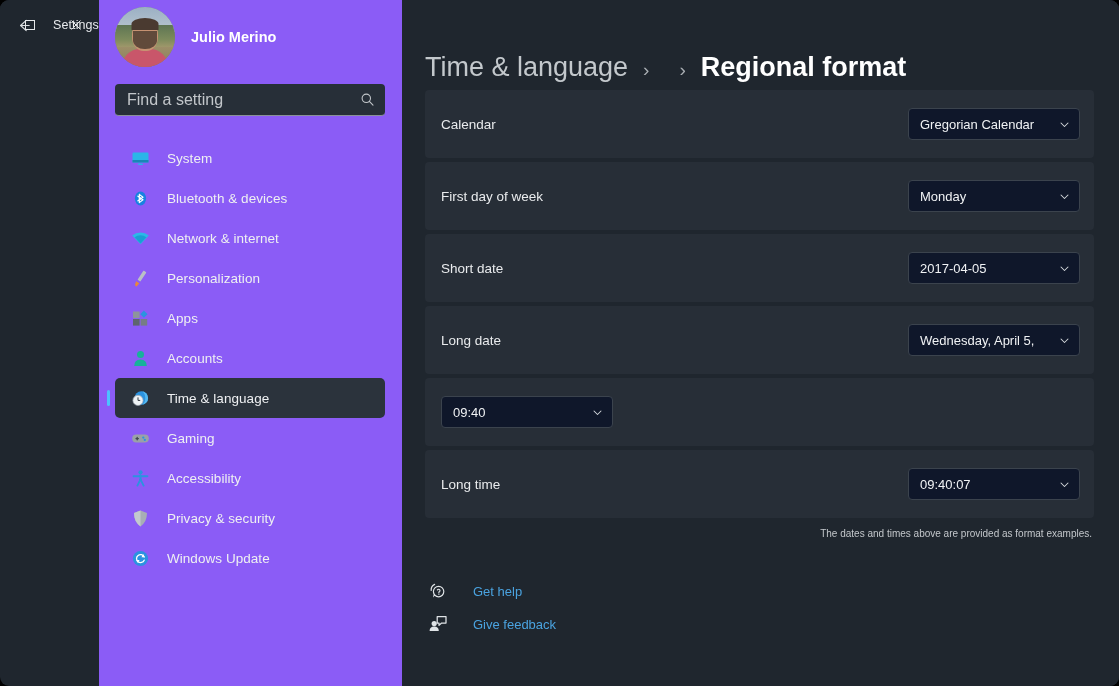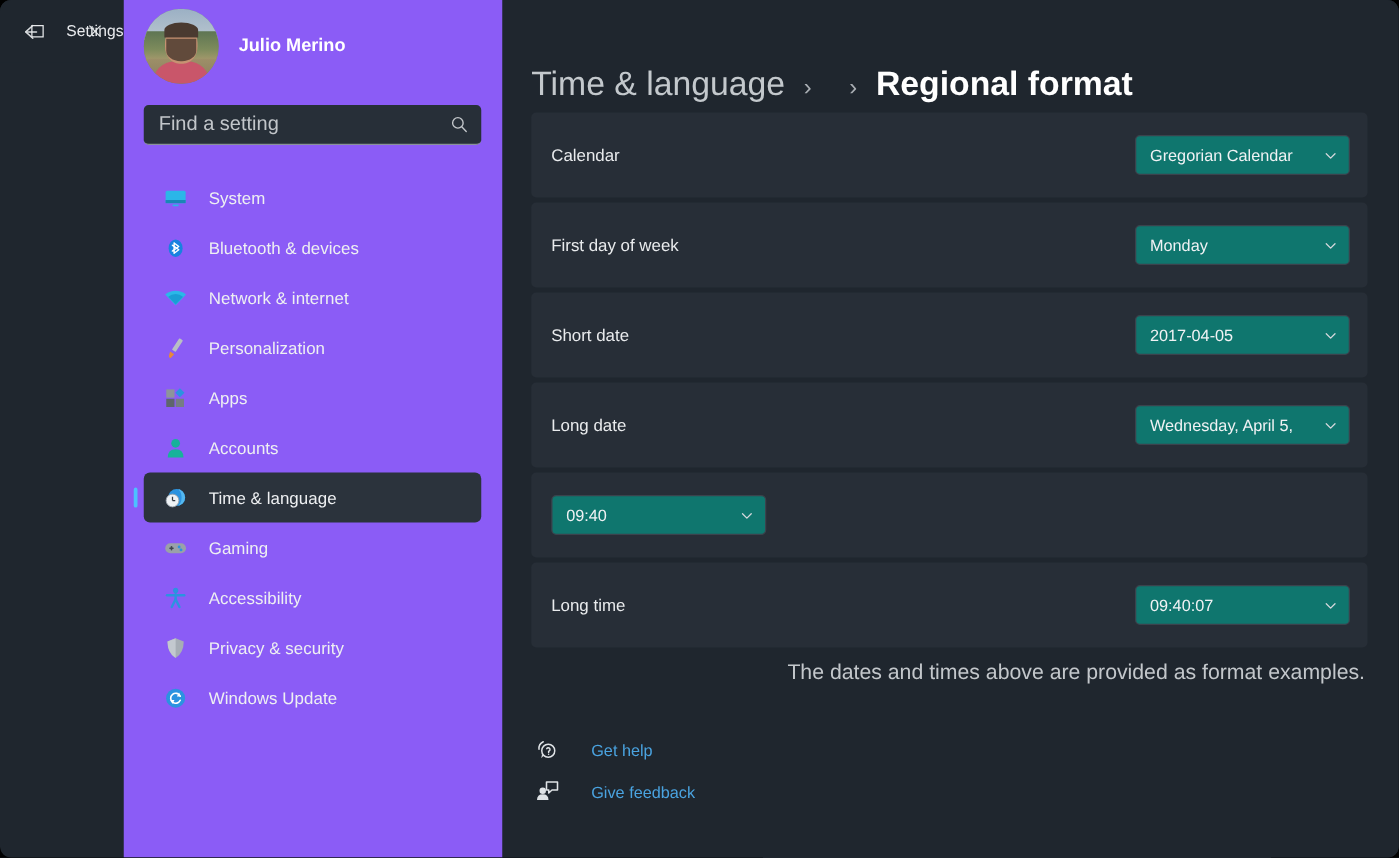--- a/index.html
+++ b/index.html
@@ -229,41 +229,41 @@
     gap: 42px;
   }
   .card-label {
     flex: 1;
     font-size: 13.5px;
     color: #e9ebed;
   }
   .dropdown {
     width: 172px;
     height: 32px;
-    background: #0f766e;
+    background: #0f172a;
     border: 1px solid #3b434d;
     border-radius: 4px;
     display: flex;
     align-items: center;
     padding: 0 9px 0 11px;
     overflow: hidden;
   }
   .dropdown-value {
     flex: 1;
     font-size: 13px;
     color: #f0f2f4;
     white-space: nowrap;
     overflow: hidden;
   }
   .chev svg { display: block; }
 
   .note {
     margin-top: 10px;
     text-align: right;
-    font-size: 17px;
+    font-size: 10px;
     color: #c3c7cb;
     padding-right: 2px;
   }
 
   .links { margin-top: 36px; padding-left: 2px; }
   .link-row {
     display: flex;
     align-items: center;
     height: 32px;
     margin-bottom: 1px;

